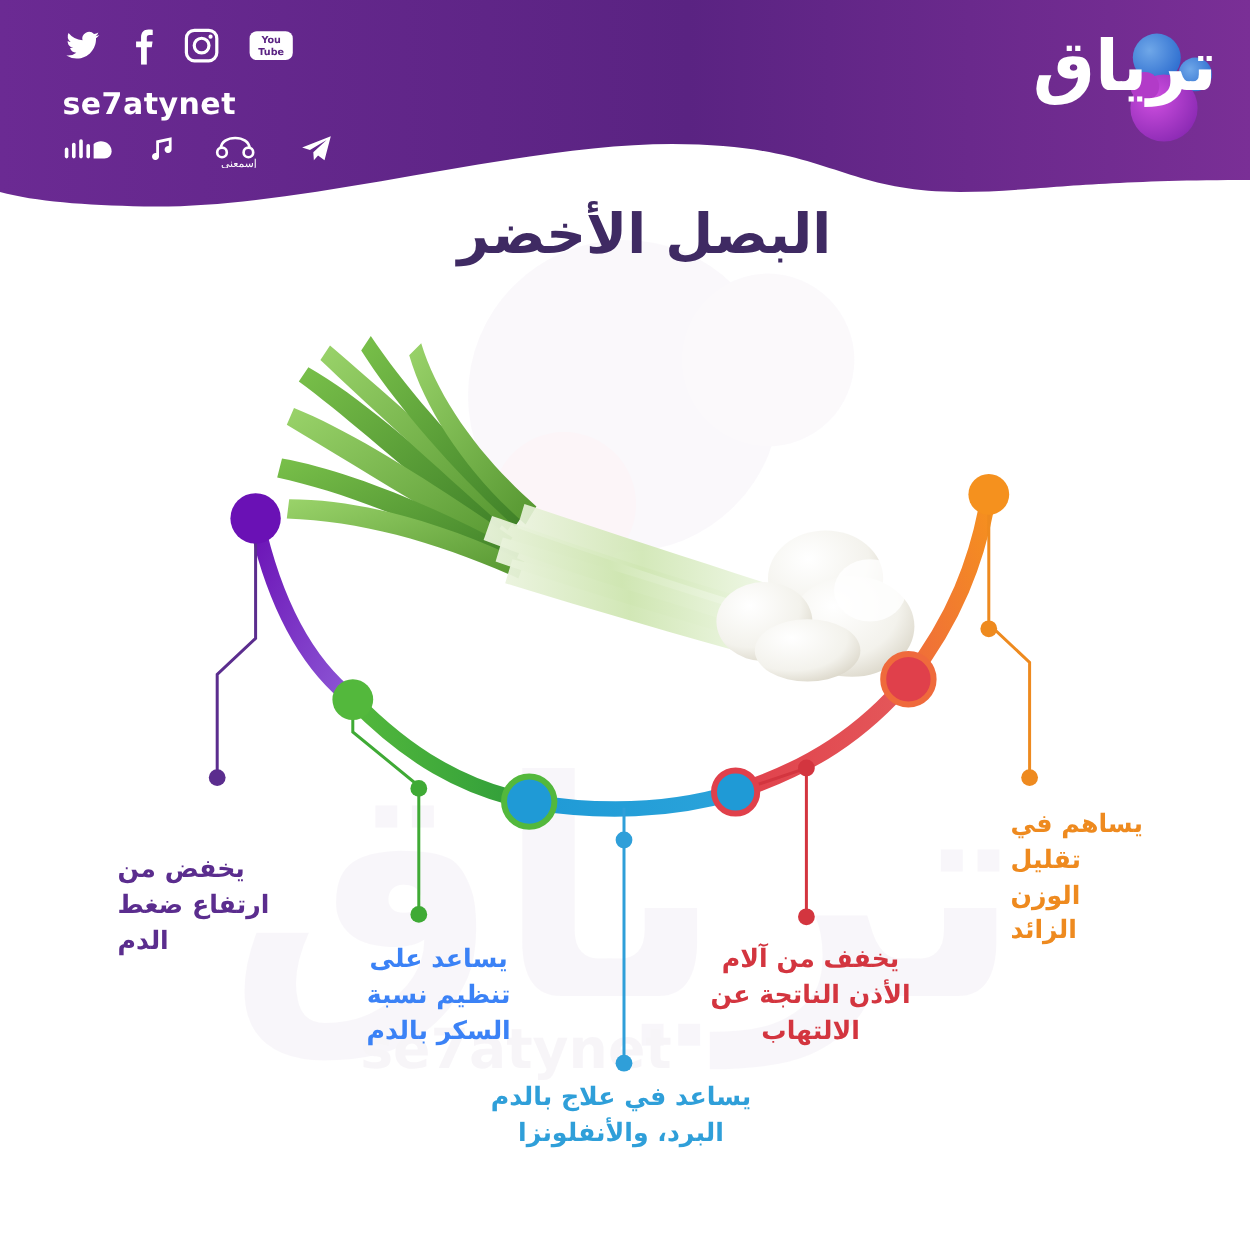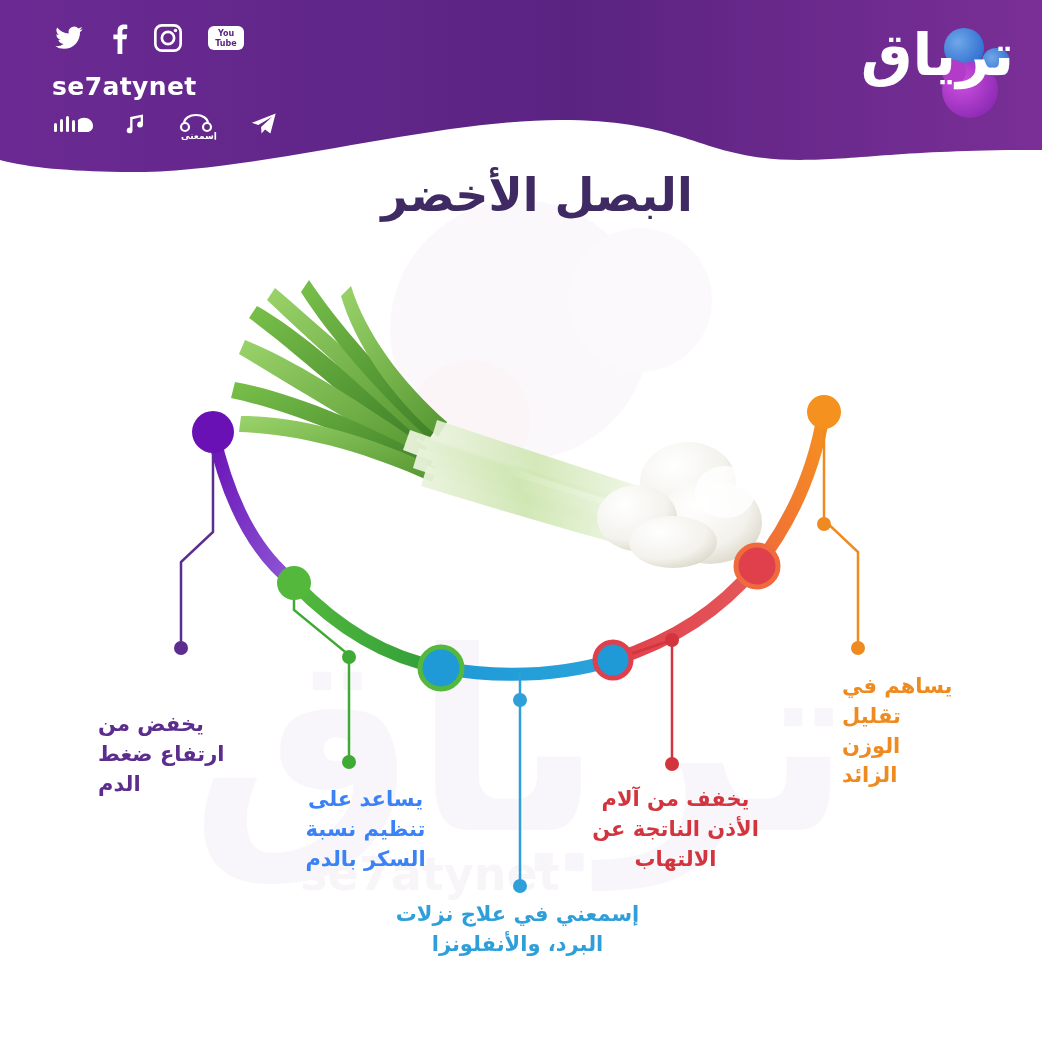--- a/index.html
+++ b/index.html
@@ -29,21 +29,21 @@
   .header-svg { position: absolute; top: 0; left: 0; }
 
   .social-row {
     position: absolute;
     display: flex;
     align-items: center;
     direction: ltr;
     justify-content: flex-end;
   }
   .social-row-top { left: 52px; top: 22px; gap: 22px; }
-  .social-row-bottom { left: 52px; top: 108px; gap: 26px; font-weight: bold; }
+  .social-row-bottom { left: 52px; top: 108px; gap: 26px; }
   .social-icon {
     color: #ffffff;
     display: inline-flex;
     align-items: center;
     justify-content: center;
   }
   .handle {
     position: absolute;
     left: 52px;
     top: 72px;
@@ -346,17 +346,17 @@
       <circle cx="294" cy="583" r="17" fill="#53b83c"></circle>
       <circle cx="441" cy="668" r="21" fill="#1f9ad6" stroke="#53b83c" stroke-width="5"></circle>
       <circle cx="613" cy="660" r="18" fill="#1f9ad6" stroke="#e0404b" stroke-width="5"></circle>
       <circle cx="757" cy="566" r="21" fill="#e0404b" stroke="#ef6a3c" stroke-width="5"></circle>
       <circle cx="824" cy="412" r="17" fill="#f5911e"></circle>
     </g>
   </svg>
 
   <div class="label lbl-purple l1">يخفض من ارتفاع ضغط الدم</div>
   <div class="label lbl-green  l2">يساعد على تنظيم نسبة السكر بالدم</div>
-  <div class="label lbl-blue   l3">إسمعني في علاج نزلات البرد، والأنفلونزا</div>
+  <div class="label lbl-blue   l3">يساعد في علاج بالدم البرد، والأنفلونزا</div>
   <div class="label lbl-red    l4">يخفف من آلام الأذن الناتجة عن الالتهاب</div>
   <div class="label lbl-orange l5">يساهم في تقليل الوزن الزائد</div>
 
 </div>
 
 </body></html>

